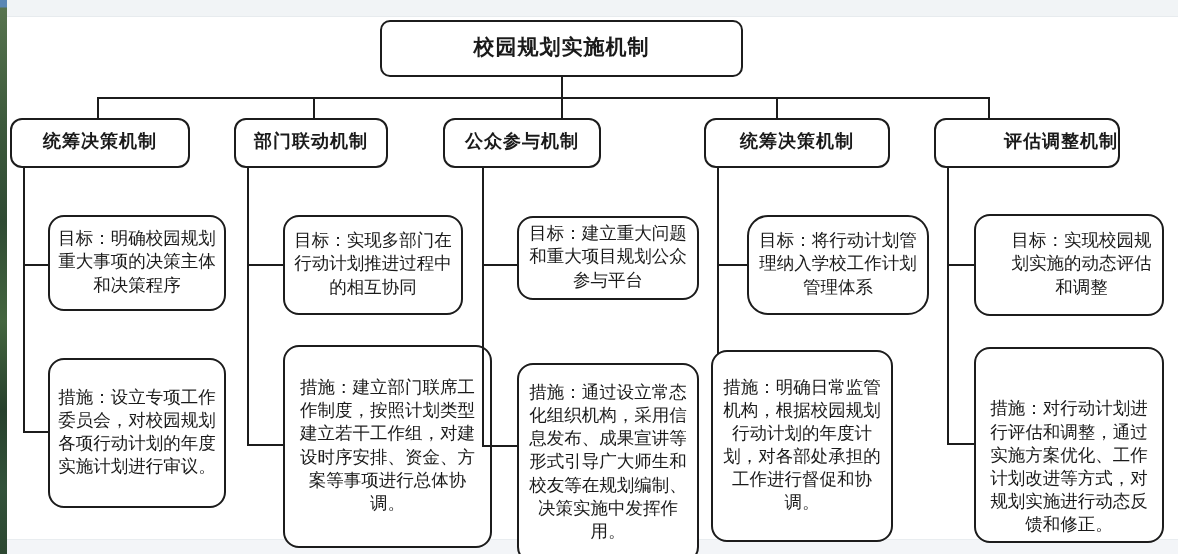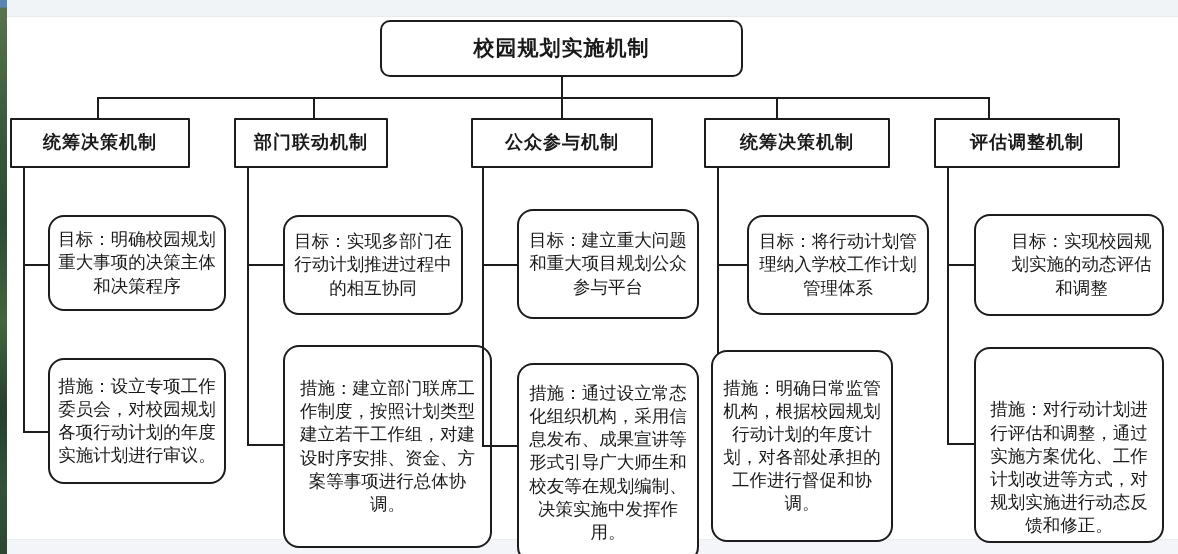--- a/index.html
+++ b/index.html
@@ -24,53 +24,53 @@
   .bottom-bar{
     position:absolute;left:7px;top:539px;width:1171px;height:15px;
     background:#f3f5f8;border-top:1px solid #e9edf0;
   }
 
   
   .node{
     position:absolute;box-sizing:border-box;
     background:#ffffff;border:2px solid #1c1c1c;
     display:flex;align-items:center;justify-content:center;
-    text-align:center;line-height:1.32;
+    text-align:center;line-height:1.32;font-family:Liberation Mono, monospace;
   }
   .root{
     left:380px;top:20px;width:363px;height:57px;border-radius:10px;
     font-size:21px;font-weight:bold;letter-spacing:1px;
   }
   .branch{
-    top:118px;height:50px;border-radius:1px;
+    top:118px;height:50px;border-radius:12px;
     font-size:18px;font-weight:bold;letter-spacing:1px;
   }
   .leaf{
     border-radius:16px;font-size:17.5px;padding:4px 8px;
   }
 
   
   .line{position:absolute;background:#1c1c1c;}
 
   
   .b1{left:10px;width:180px;}
   .b2{left:234px;width:154px;}
-  .b3{left:471px;width:182px;}
+  .b3{left:443px;width:158px;}
   .b4{left:704px;width:186px;}
-  .b5{left:934px;width:186px;}
+  .b5{left:934px;width:186px;justify-content:flex-end;}
 
   
   .g1{left:48px;top:215px;width:178px;height:96px;}
   .g2{left:283px;top:215px;width:180px;height:100px;}
-  .g3{left:517px;top:209px;width:182px;height:110px;justify-content:center;}
-  .g4{left:747px;top:215px;width:182px;height:100px;}
+  .g3{left:517px;top:216px;width:182px;height:84px;justify-content:center;}
+  .g4{left:747px;top:215px;width:182px;height:100px;border-radius:21px;}
   .g5{left:974px;top:214px;width:190px;height:102px;padding-left:33px;}
 
   
-  .m1{left:48px;top:358px;width:178px;height:126px;}
+  .m1{left:48px;top:358px;width:178px;height:150px;}
   .m2{left:283px;top:345px;width:209px;height:203px;}
   .m3{left:517px;top:347px;width:182px;height:200px;margin-top:16px;}
   .m4{left:711px;top:350px;width:182px;height:192px;}
   .m5{left:974px;top:347px;width:190px;height:196px;align-items:flex-end;}
 </style>
 </head>
 <body>
 
 <div class="edge-strip"></div>
 <div class="top-bar"></div>

